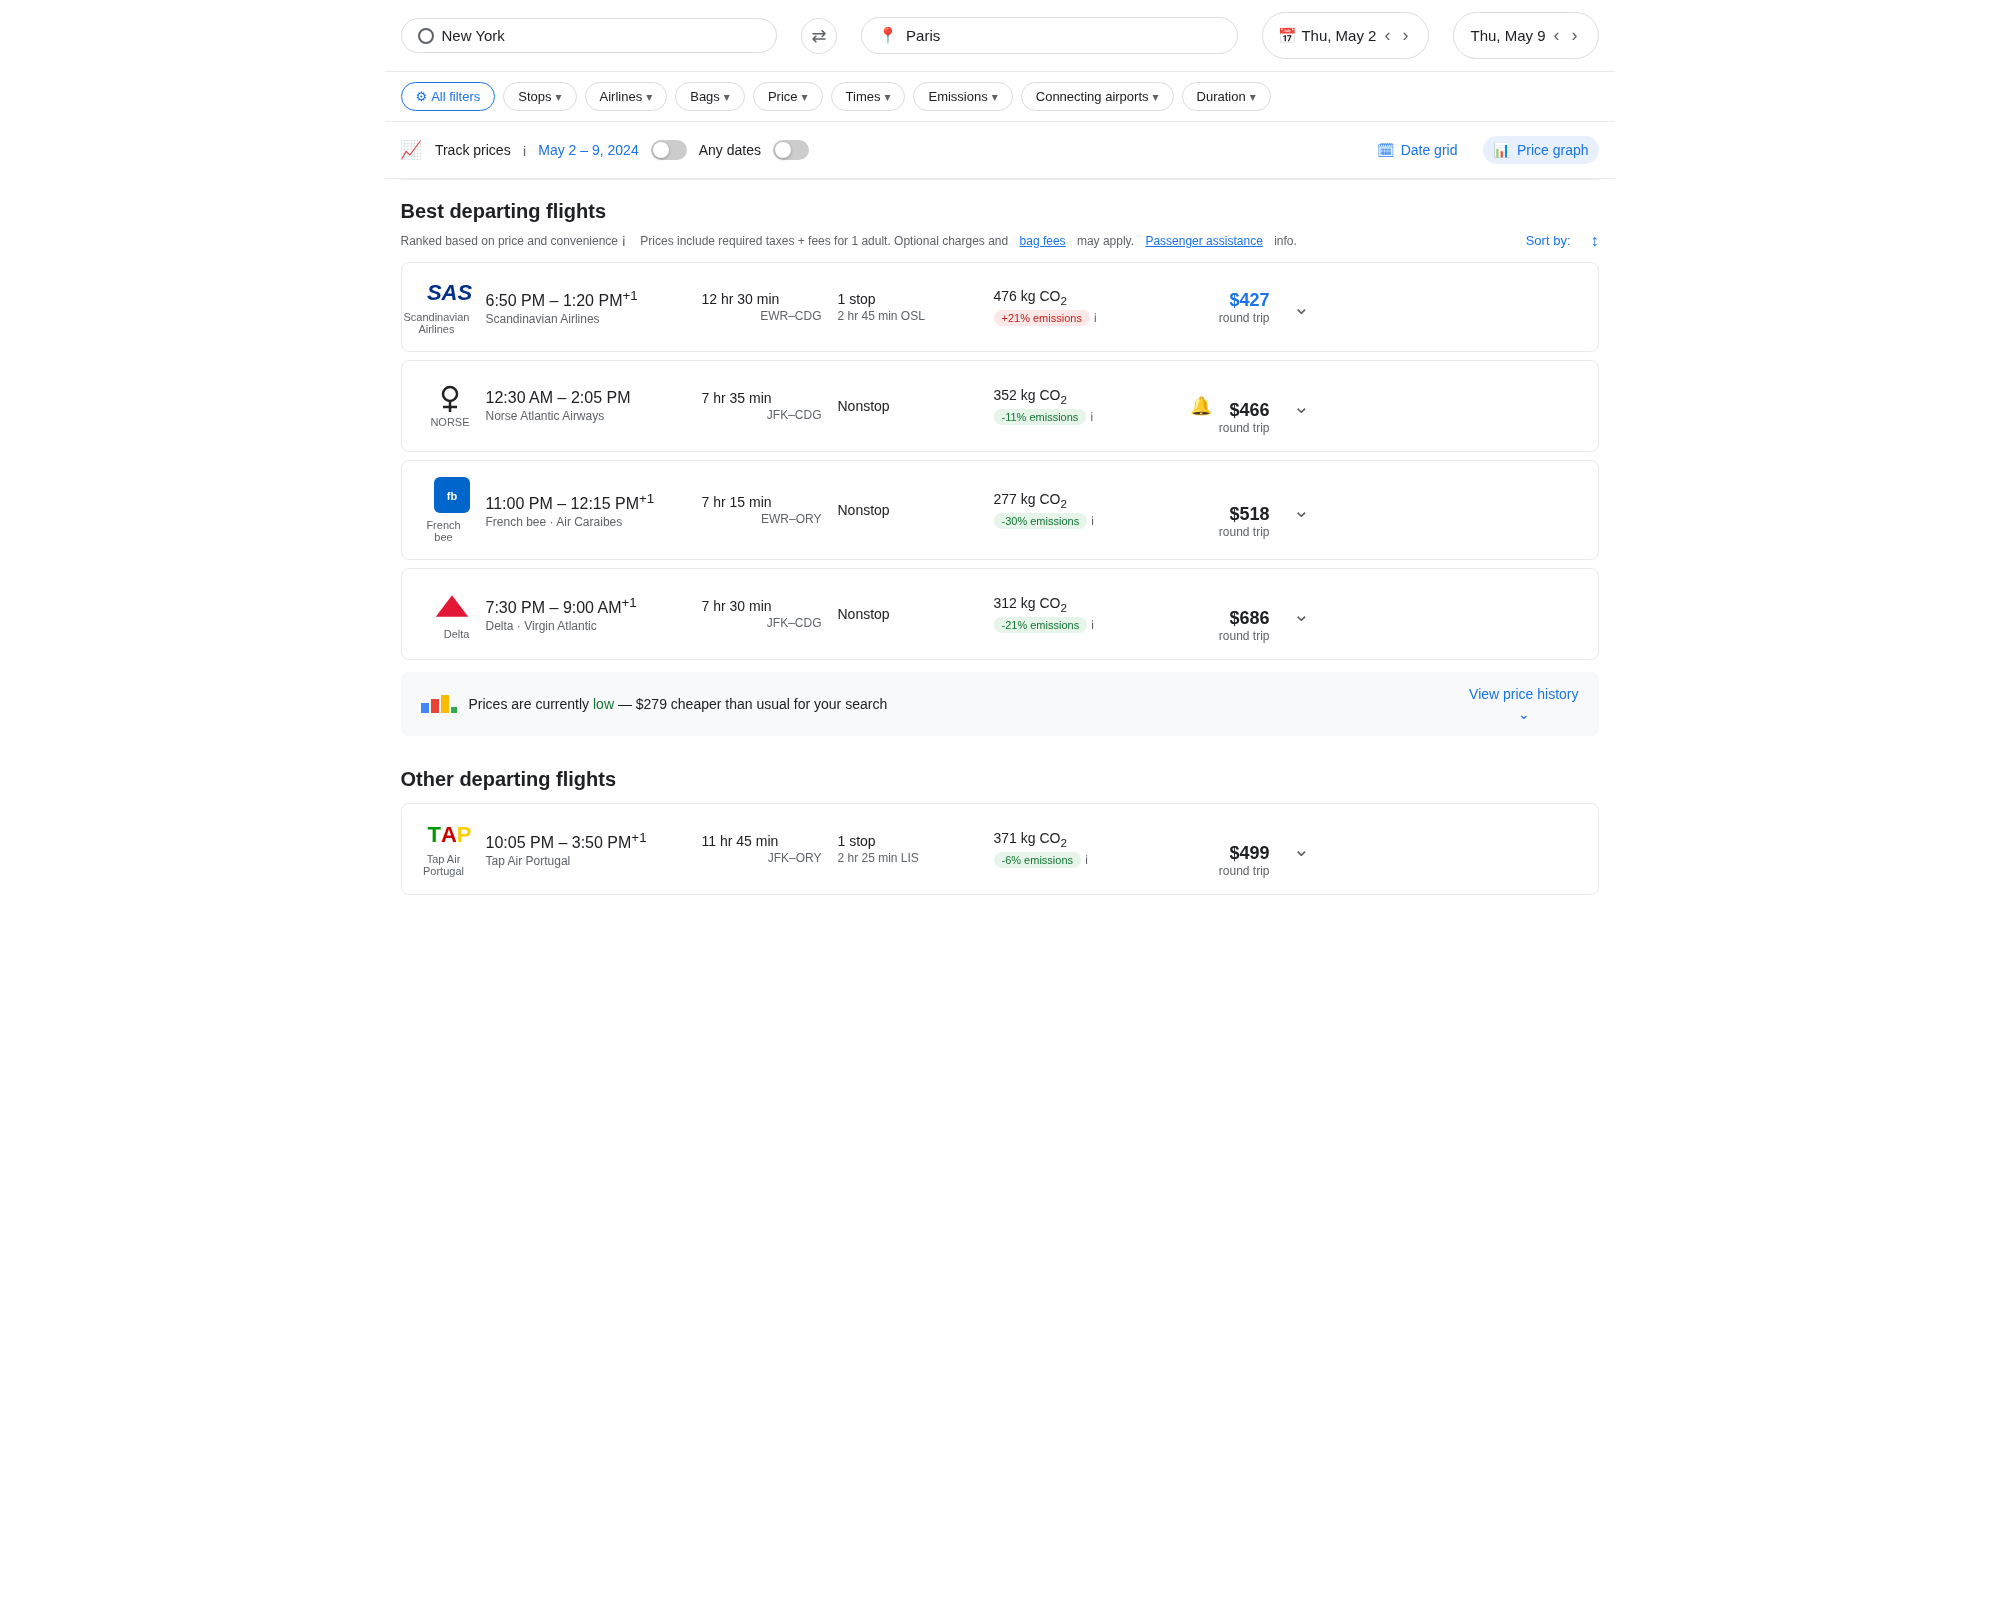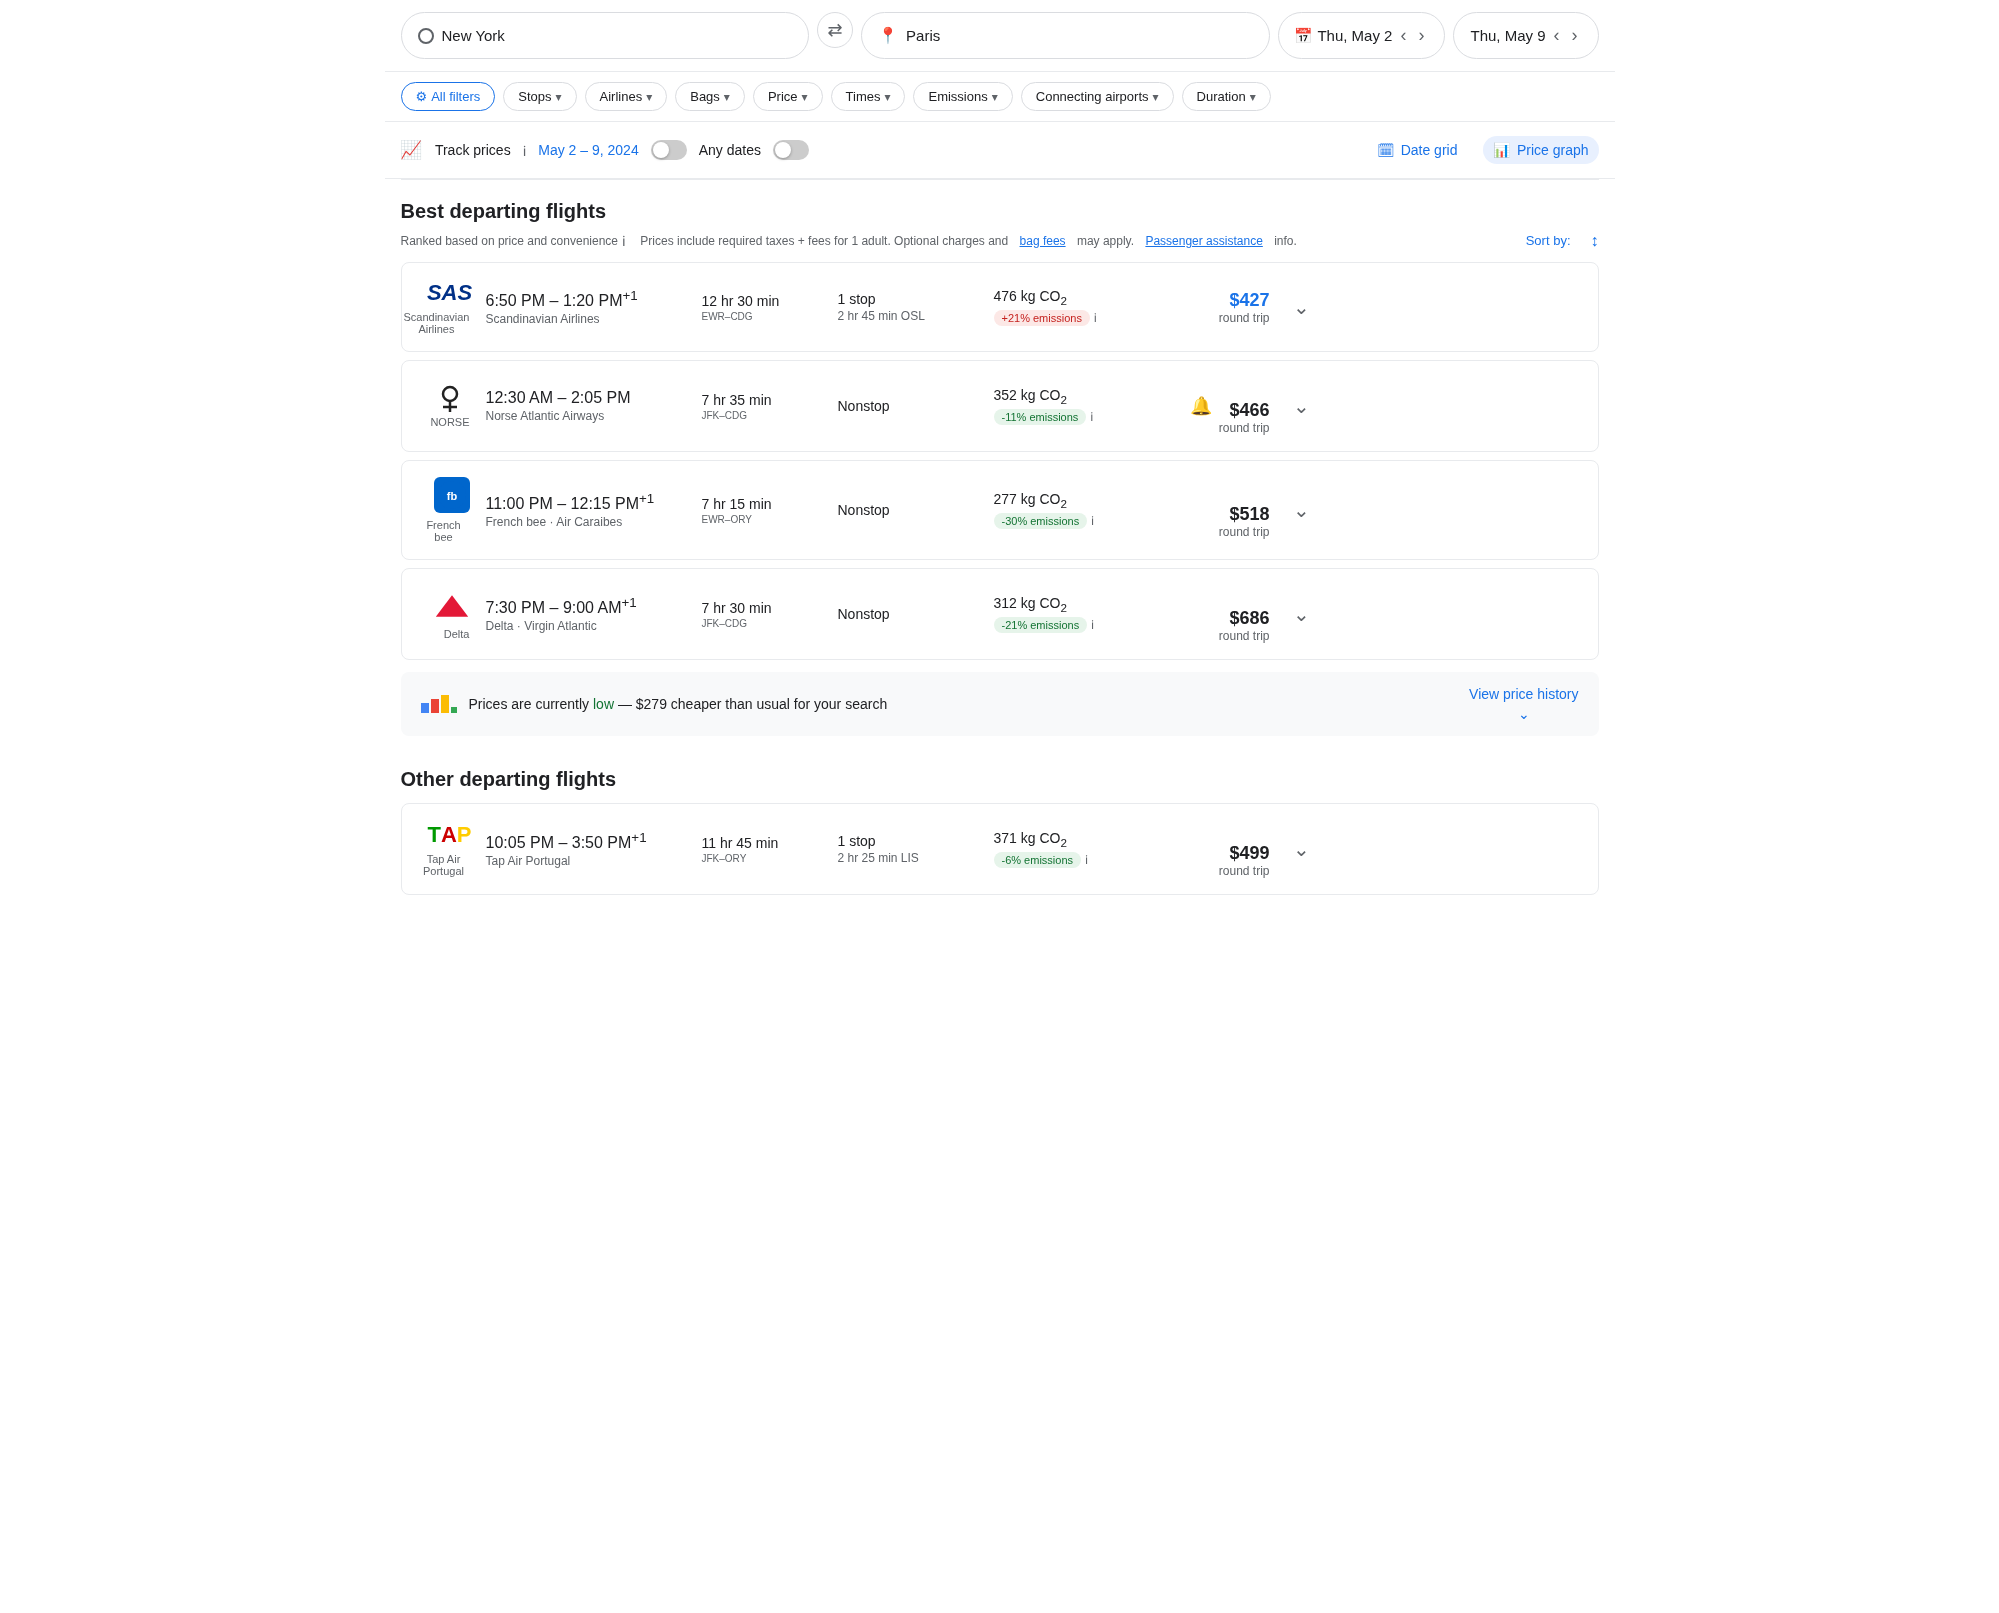--- a/index.html
+++ b/index.html
@@ -1,20 +1,20 @@
 <!DOCTYPE html>
 <html><head>
   <meta charset="utf-8">
   <style>
     * { box-sizing: border-box; margin: 0; padding: 0; }
     body { font-family: 'Google Sans', Arial, sans-serif; background: #fff; color: #202124; font-size: 14px; max-width: 1230px; margin: 0 auto; }
 
     
     .search-bar {
-      display: flex; gap: 8px;
+      display: flex; align-items: center; gap: 24px;
       padding: 12px 16px; border-bottom: 1px solid #e8eaed;
     }
     .search-origin, .search-dest {
       display: flex; align-items: center; gap: 8px;
       border: 1px solid #dadce0; border-radius: 24px;
       padding: 8px 16px; flex: 1; font-size: 15px;
     }
     .swap-btn {
       width: 36px; height: 36px; border-radius: 50%; border: 1px solid #dadce0;
       background: #fff; cursor: pointer; display: flex; align-items: center; justify-content: center;
@@ -110,21 +110,21 @@
     .tap-t { color: #009900; }
     .tap-a { color: #cc0000; }
     .tap-p { color: #ffcc00; }
 
     .flight-time { flex: 0 0 200px; }
     .time-range { font-size: 16px; font-weight: 500; }
     .airline-sub { font-size: 12px; color: #5f6368; margin-top: 2px; }
 
     .flight-duration { flex: 0 0 120px; }
     .duration-text { font-size: 14px; font-weight: 500; }
-    .route-text { font-size: 10px; color: #5f6368; margin-top: 2px; }
+    .route-text { font-size: 12px; color: #5f6368; margin-top: 2px; text-align: right; }
 
     .flight-stops { flex: 0 0 140px; }
     .stops-text { font-size: 14px; font-weight: 500; }
     .stop-detail { font-size: 12px; color: #5f6368; margin-top: 2px; }
 
     .flight-emissions { flex: 0 0 160px; }
     .emissions-text { font-size: 14px; }
     .emissions-badge {
       display: inline-block; padding: 2px 8px; border-radius: 12px;
       font-size: 11px; font-weight: 500; margin-top: 4px;

